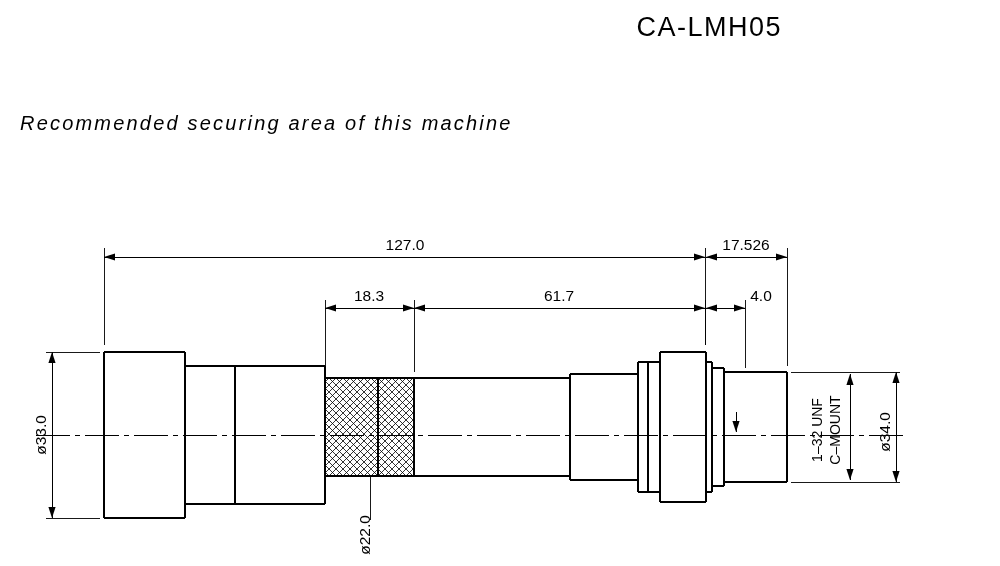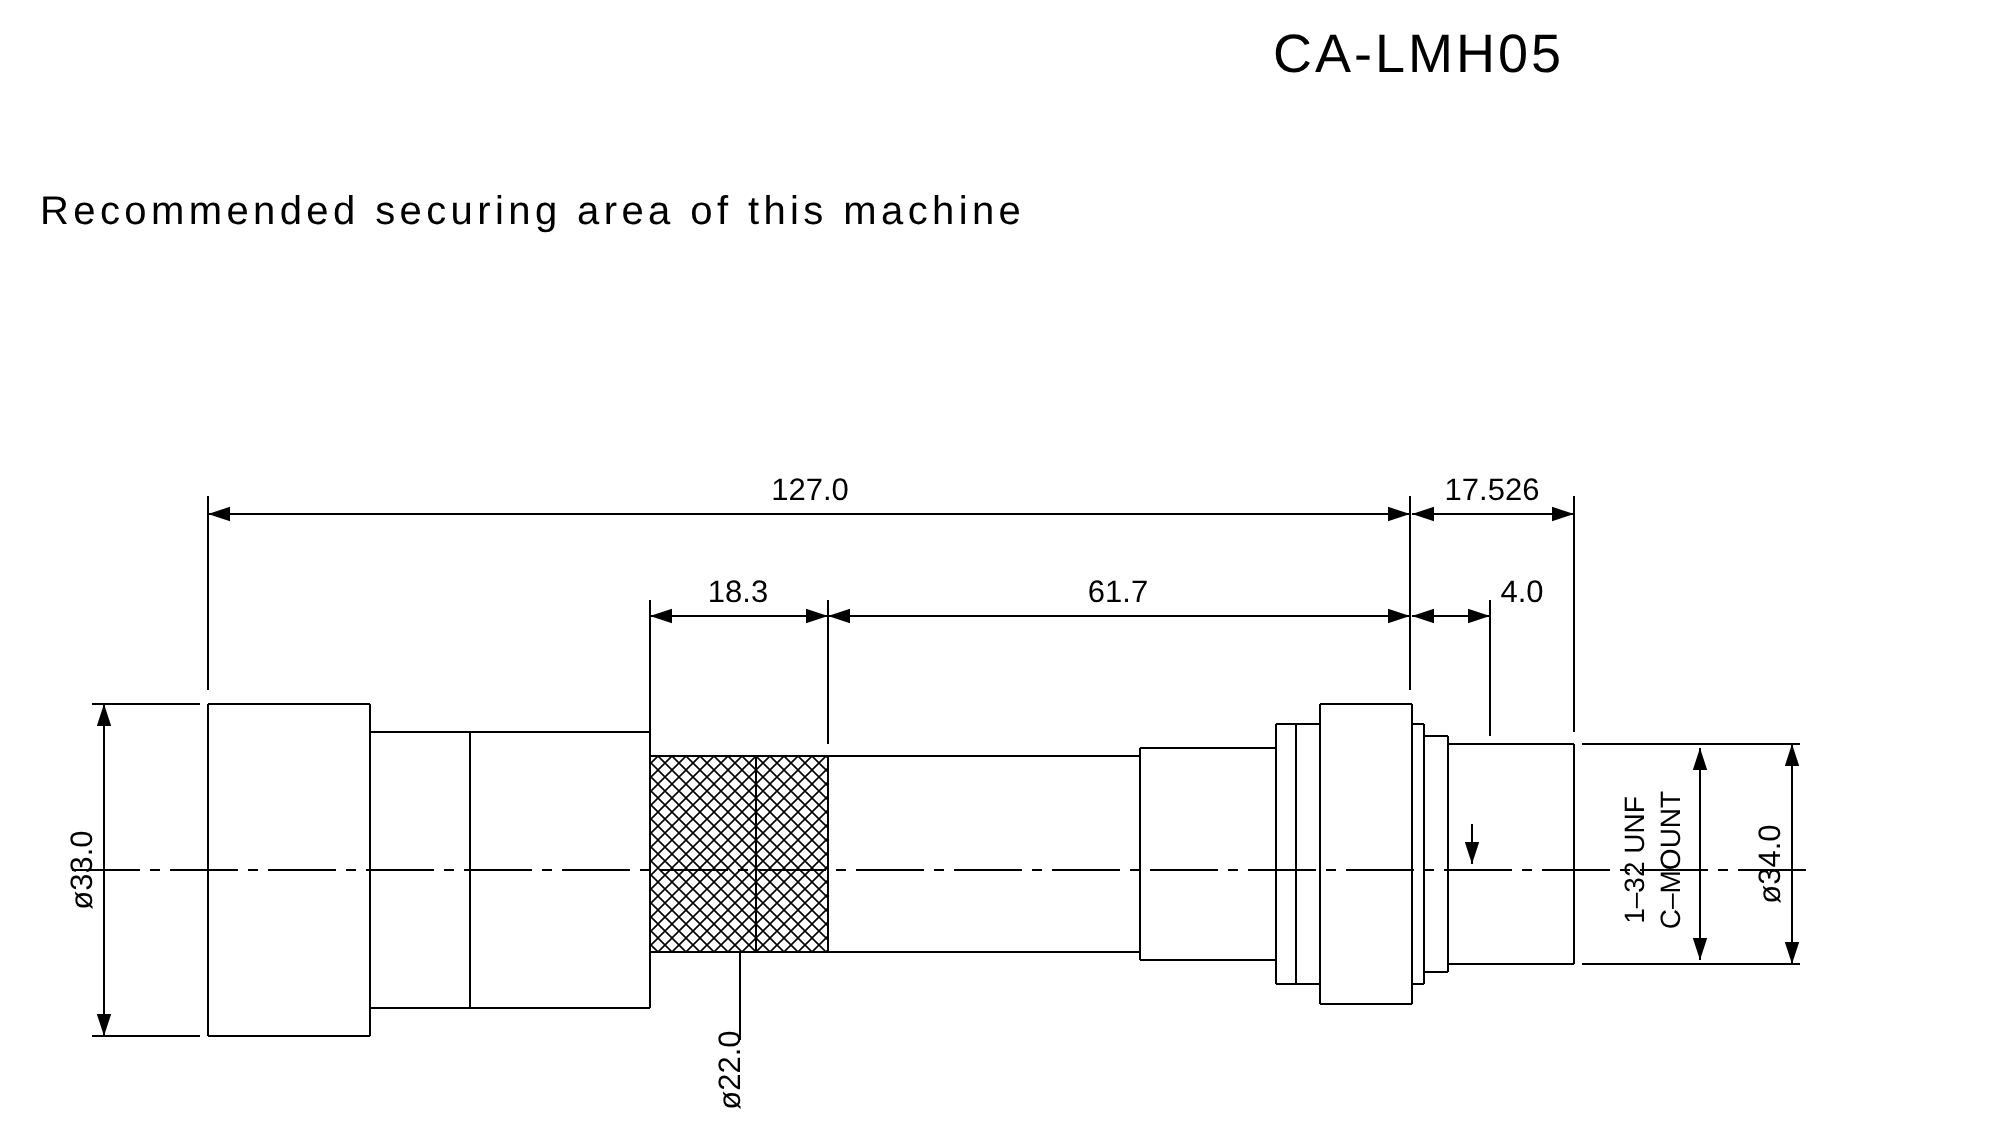--- a/index.html
+++ b/index.html
@@ -26,25 +26,26 @@
     right: 14px;
     top: 12px;
     font-size: 27px;
     letter-spacing: 1.5px;
     font-family: "Liberation Sans", sans-serif;
     white-space: nowrap;
   }
   .note-block {
     position: absolute;
     left: 20px;
-    top: 91px;
+    top: 108px;
     font-size: 20px;
     line-height: 30px;
     letter-spacing: 2.2px;
     white-space: nowrap;
+    font-style: italic;
   }
   .note-line { display: block; }
   svg { position: absolute; left: 0; top: 0; }
   text {
     font-family: "Liberation Sans", sans-serif;
     fill: #000000;
   }
 </style>
 </head>
 <body>

